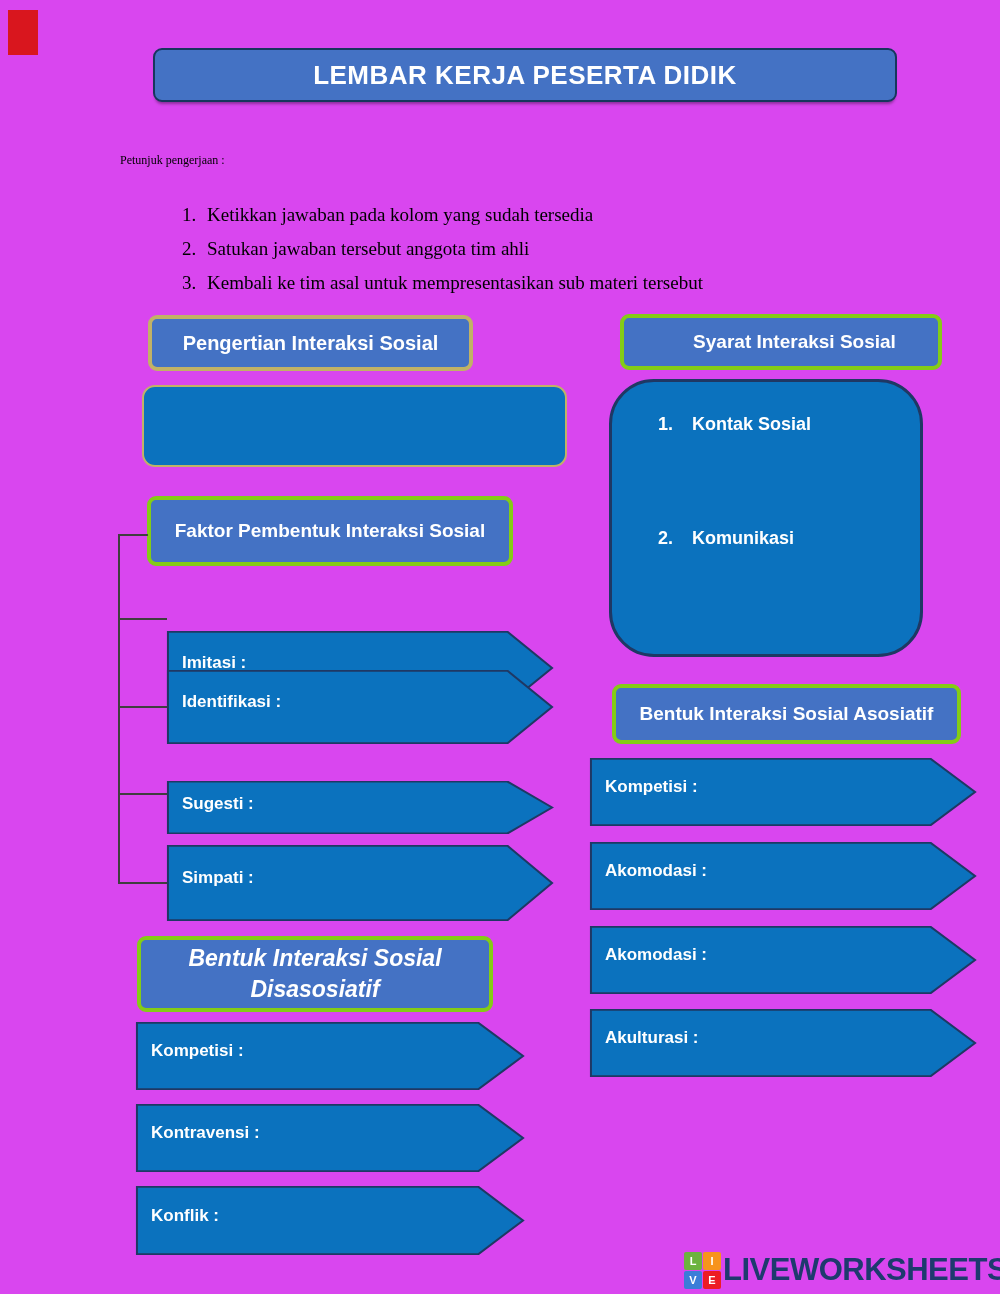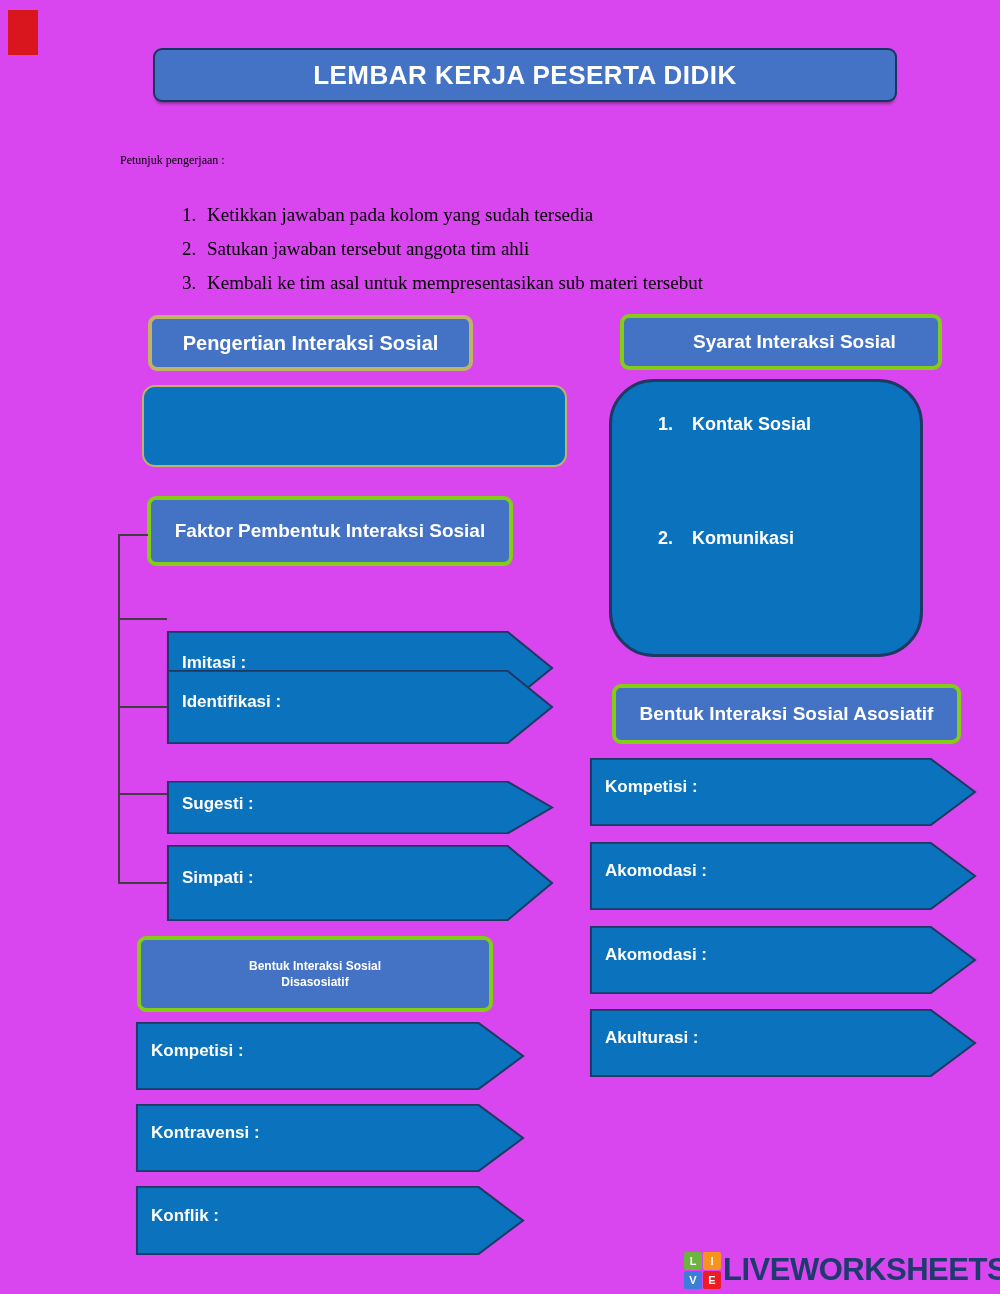--- a/index.html
+++ b/index.html
@@ -42,21 +42,21 @@
     background:#0b72be;border:3px solid #1f3864;border-radius:45px;}
   .syarat-item{position:absolute;left:46px;display:flex;color:#fff;font-weight:bold;font-size:18px;}
   .syarat-item .num{width:34px;}
   #syarat-item-1{top:32px;}
   #syarat-item-2{top:146px;}
 
   #hdr-asosiatif{left:612px;top:684px;width:341px;height:52px;}
   #hdr-asosiatif span{font-size:19px;}
 
   #hdr-disasosiatif{left:137px;top:936px;width:348px;height:68px;flex-direction:column;line-height:1.35;}
-  #hdr-disasosiatif span{font-size:12px;}
+  #hdr-disasosiatif span{font-size:23px;font-style:italic;}
 
   
   .cline{position:absolute;background:#3f3f3f;}
   #cv{left:118px;top:534px;width:2px;height:350px;}
   #cs0{left:118px;top:534px;width:30px;height:2px;}
   #cs1{left:118px;top:618px;width:49px;height:2px;}
   #cs2{left:118px;top:706px;width:49px;height:2px;}
   #cs3{left:118px;top:793px;width:49px;height:2px;}
   #cs4{left:118px;top:882px;width:49px;height:2px;}
 

